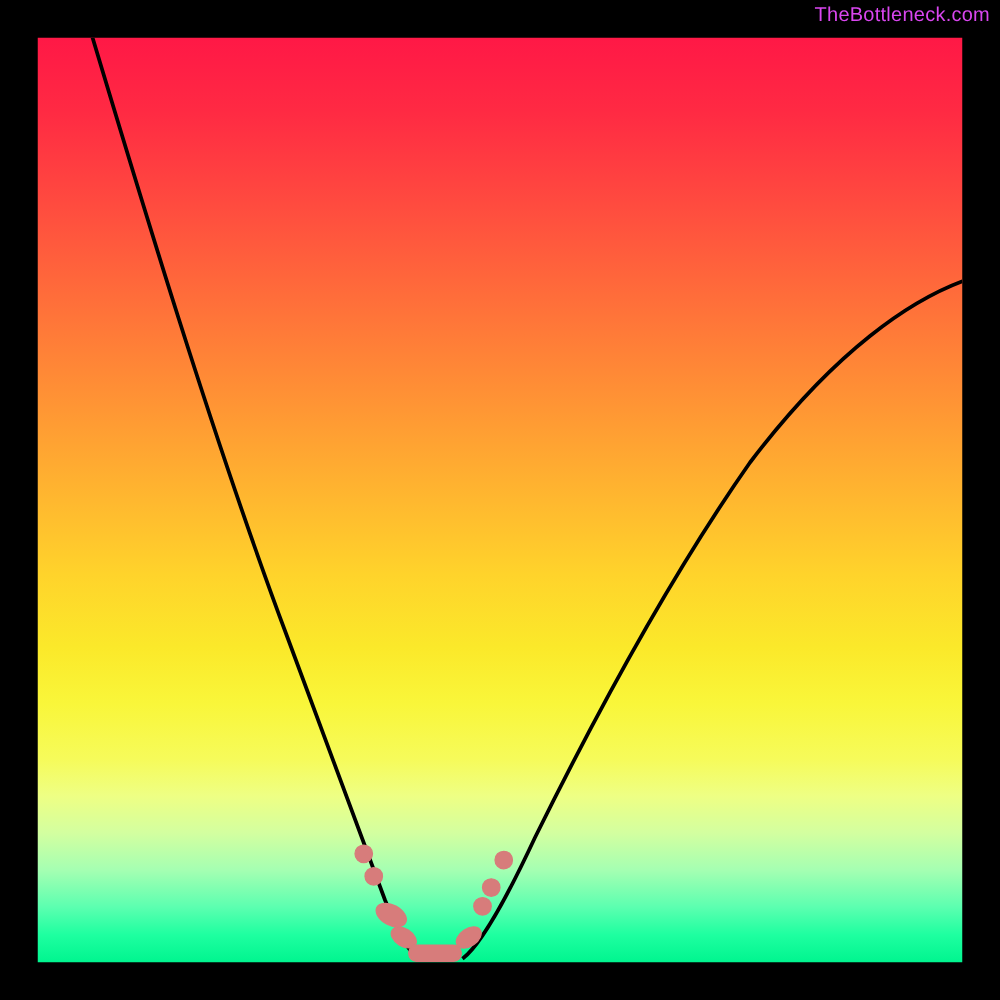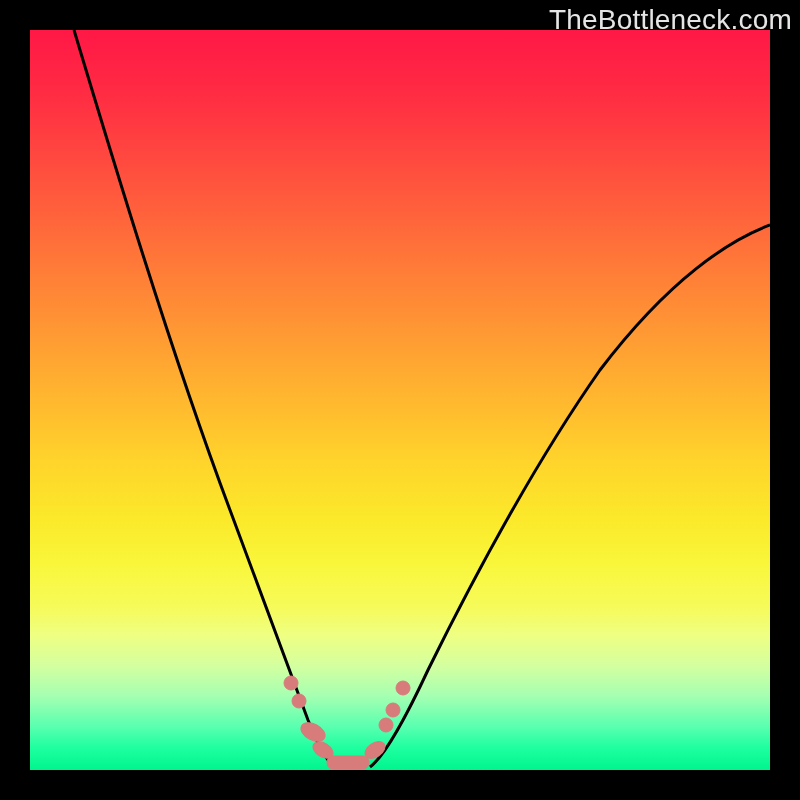--- a/index.html
+++ b/index.html
@@ -44,22 +44,22 @@
       #a5ffb2 90%,
       #5cffb0 94%,
       #1effa0 97%,
       #00f58f 100%
     );
   }
   .watermark {
     position: absolute;
     top: 4px;
     right: 8px;
-    color: #e5e5e5;
-    font-size: 28px;
+    color: #d946ef;
+    font-size: 16px;
     font-weight: 500;
     letter-spacing: 0.2px;
     z-index: 10;
   }
   svg.curves {
     position: absolute;
     inset: 0;
   }
 </style>
 </head>

